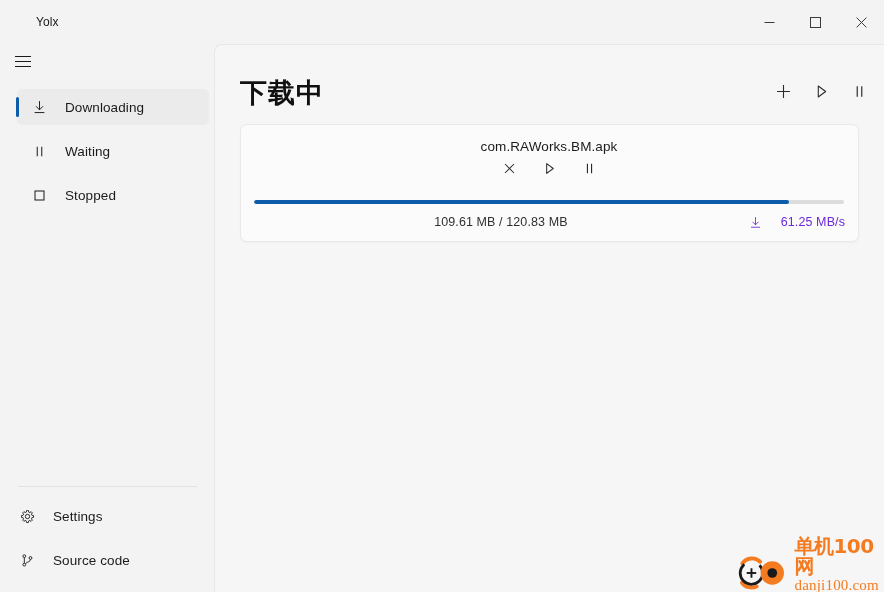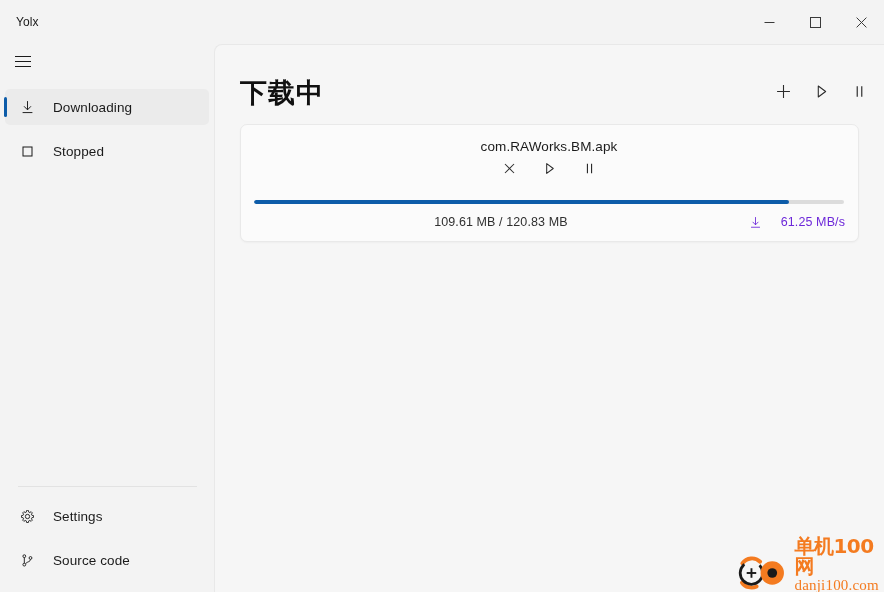--- a/index.html
+++ b/index.html
@@ -17,21 +17,21 @@
     position: absolute; inset: 0;
     background: #f3f3f3;
     display: flex; flex-direction: column;
   }
 
   
   .titlebar {
     height: 44px; flex: 0 0 44px;
     display: flex; align-items: stretch;
     background: #f3f3f3;
-    position: relative; z-index: 5;
+    position: relative; z-index: 5; padding-left: 20px;
   }
   .titlebar-title {
     font-size: 12px; color: #1a1a1a;
     padding-left: 16px;
     display: flex; align-items: center;
     letter-spacing: .1px;
     flex: 1 1 auto;
   }
   .win-controls { display: flex; }
   .win-btn {
@@ -55,21 +55,21 @@
     width: 40px; height: 34px;
     margin: 0 0 0 3px;
     display: flex; align-items: center; justify-content: center;
     border-radius: 5px;
   }
   .hamburger-lines { width: 16px; }
   .hamburger-lines span {
     display: block; height: 1px; background: #1a1a1a;
     margin: 4px 0;
   }
-  .nav-list { margin-top: 11px; }
+  .nav-list { margin-top: 11px; margin-left: 12px; }
   .nav-item {
     height: 36px; margin: 0 5px 8px 5px;
     border-radius: 5px;
     display: flex; align-items: center;
     position: relative;
     padding-left: 13px;
     color: #1a1a1a;
   }
   .nav-item.selected { background: #ebebeb; }
   .nav-item.selected::before {
@@ -218,20 +218,29 @@
 
         <div class="nav-item selected">
           <span class="nav-icon">
             <svg width="15" height="15" viewBox="0 0 16 16">
               <path d="M8 1.6 V10.2 M4.6 7.0 L8 10.5 L11.4 7.0 M3.2 13.4 H12.8" fill="none" stroke="currentColor" stroke-width="1.05" stroke-linecap="round" stroke-linejoin="round"></path>
             </svg>
           </span>
           <span class="nav-label">Downloading</span>
         </div>
 
+        <div class="nav-item">
+          <span class="nav-icon">
+            <svg width="15" height="15" viewBox="0 0 16 16">
+              <line x1="5.6" y1="3" x2="5.6" y2="13" stroke="currentColor" stroke-width="1.1"></line>
+              <line x1="10.4" y1="3" x2="10.4" y2="13" stroke="currentColor" stroke-width="1.1"></line>
+            </svg>
+          </span>
+          <span class="nav-label">Waiting</span>
+        </div>
 
         <div class="nav-item">
           <span class="nav-icon">
             <svg width="15" height="15" viewBox="0 0 16 16">
               <rect x="3.2" y="3.2" width="9.6" height="9.6" fill="none" stroke="currentColor" stroke-width="1.1"></rect>
             </svg>
           </span>
           <span class="nav-label">Stopped</span>
         </div>
 

